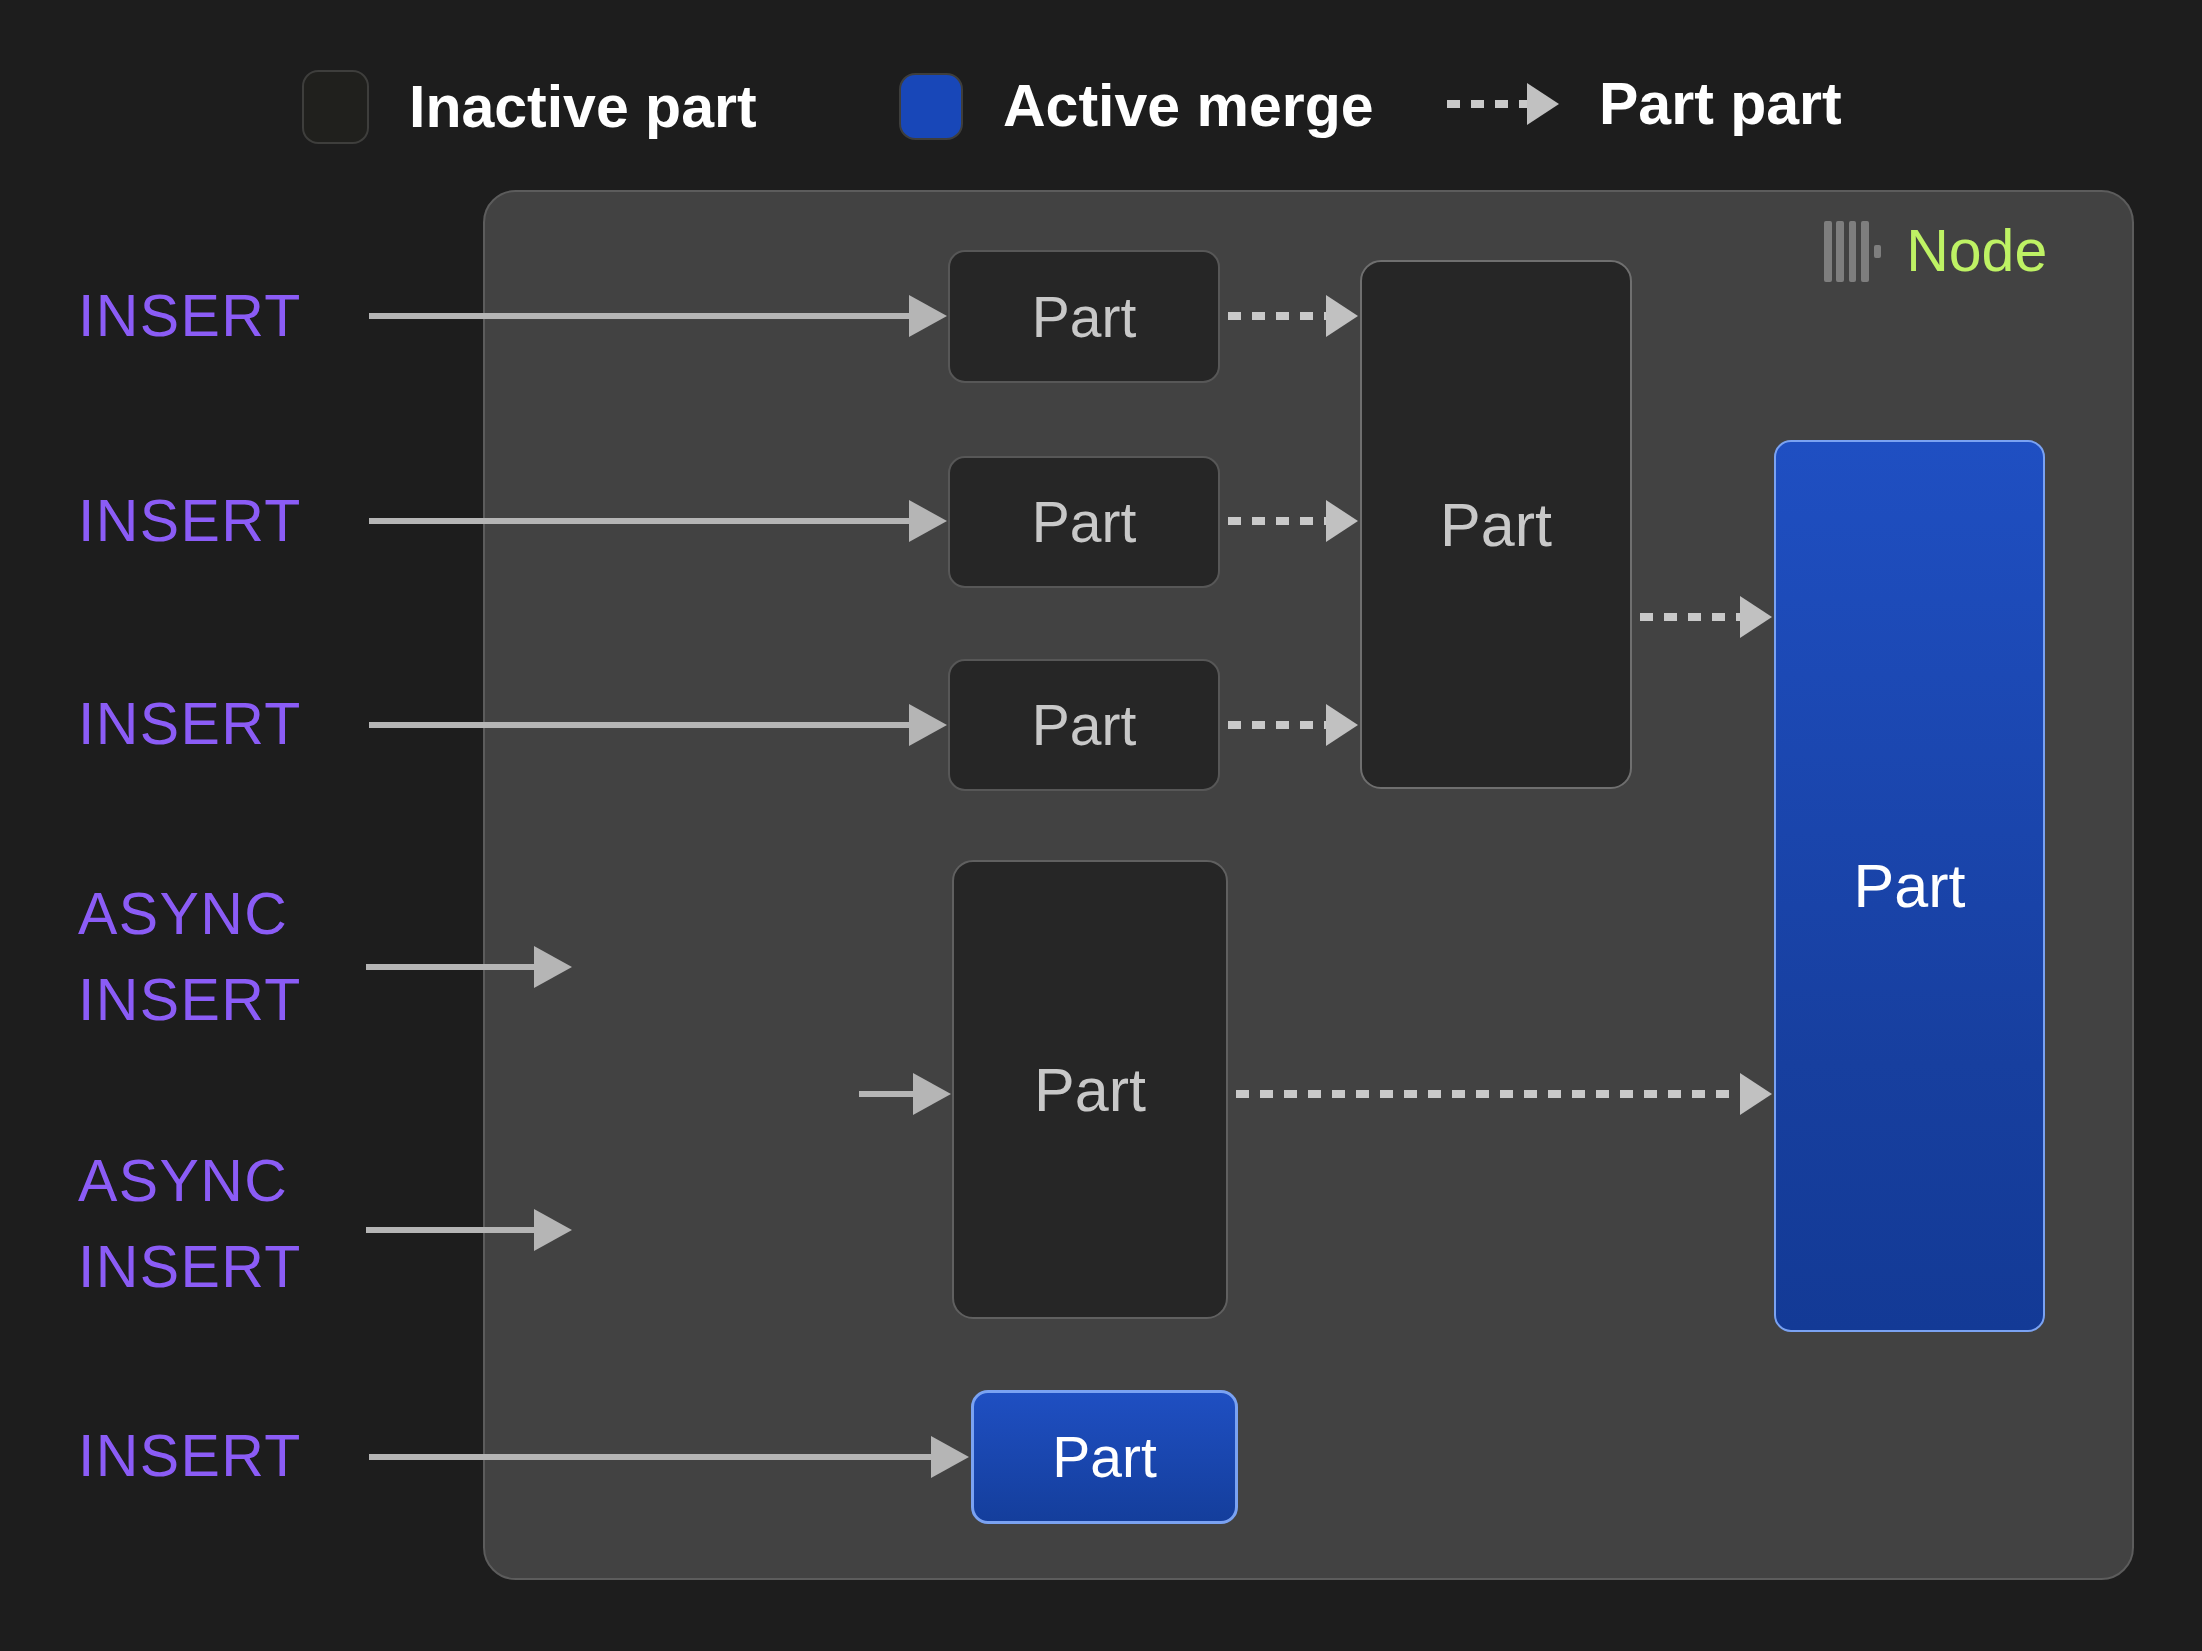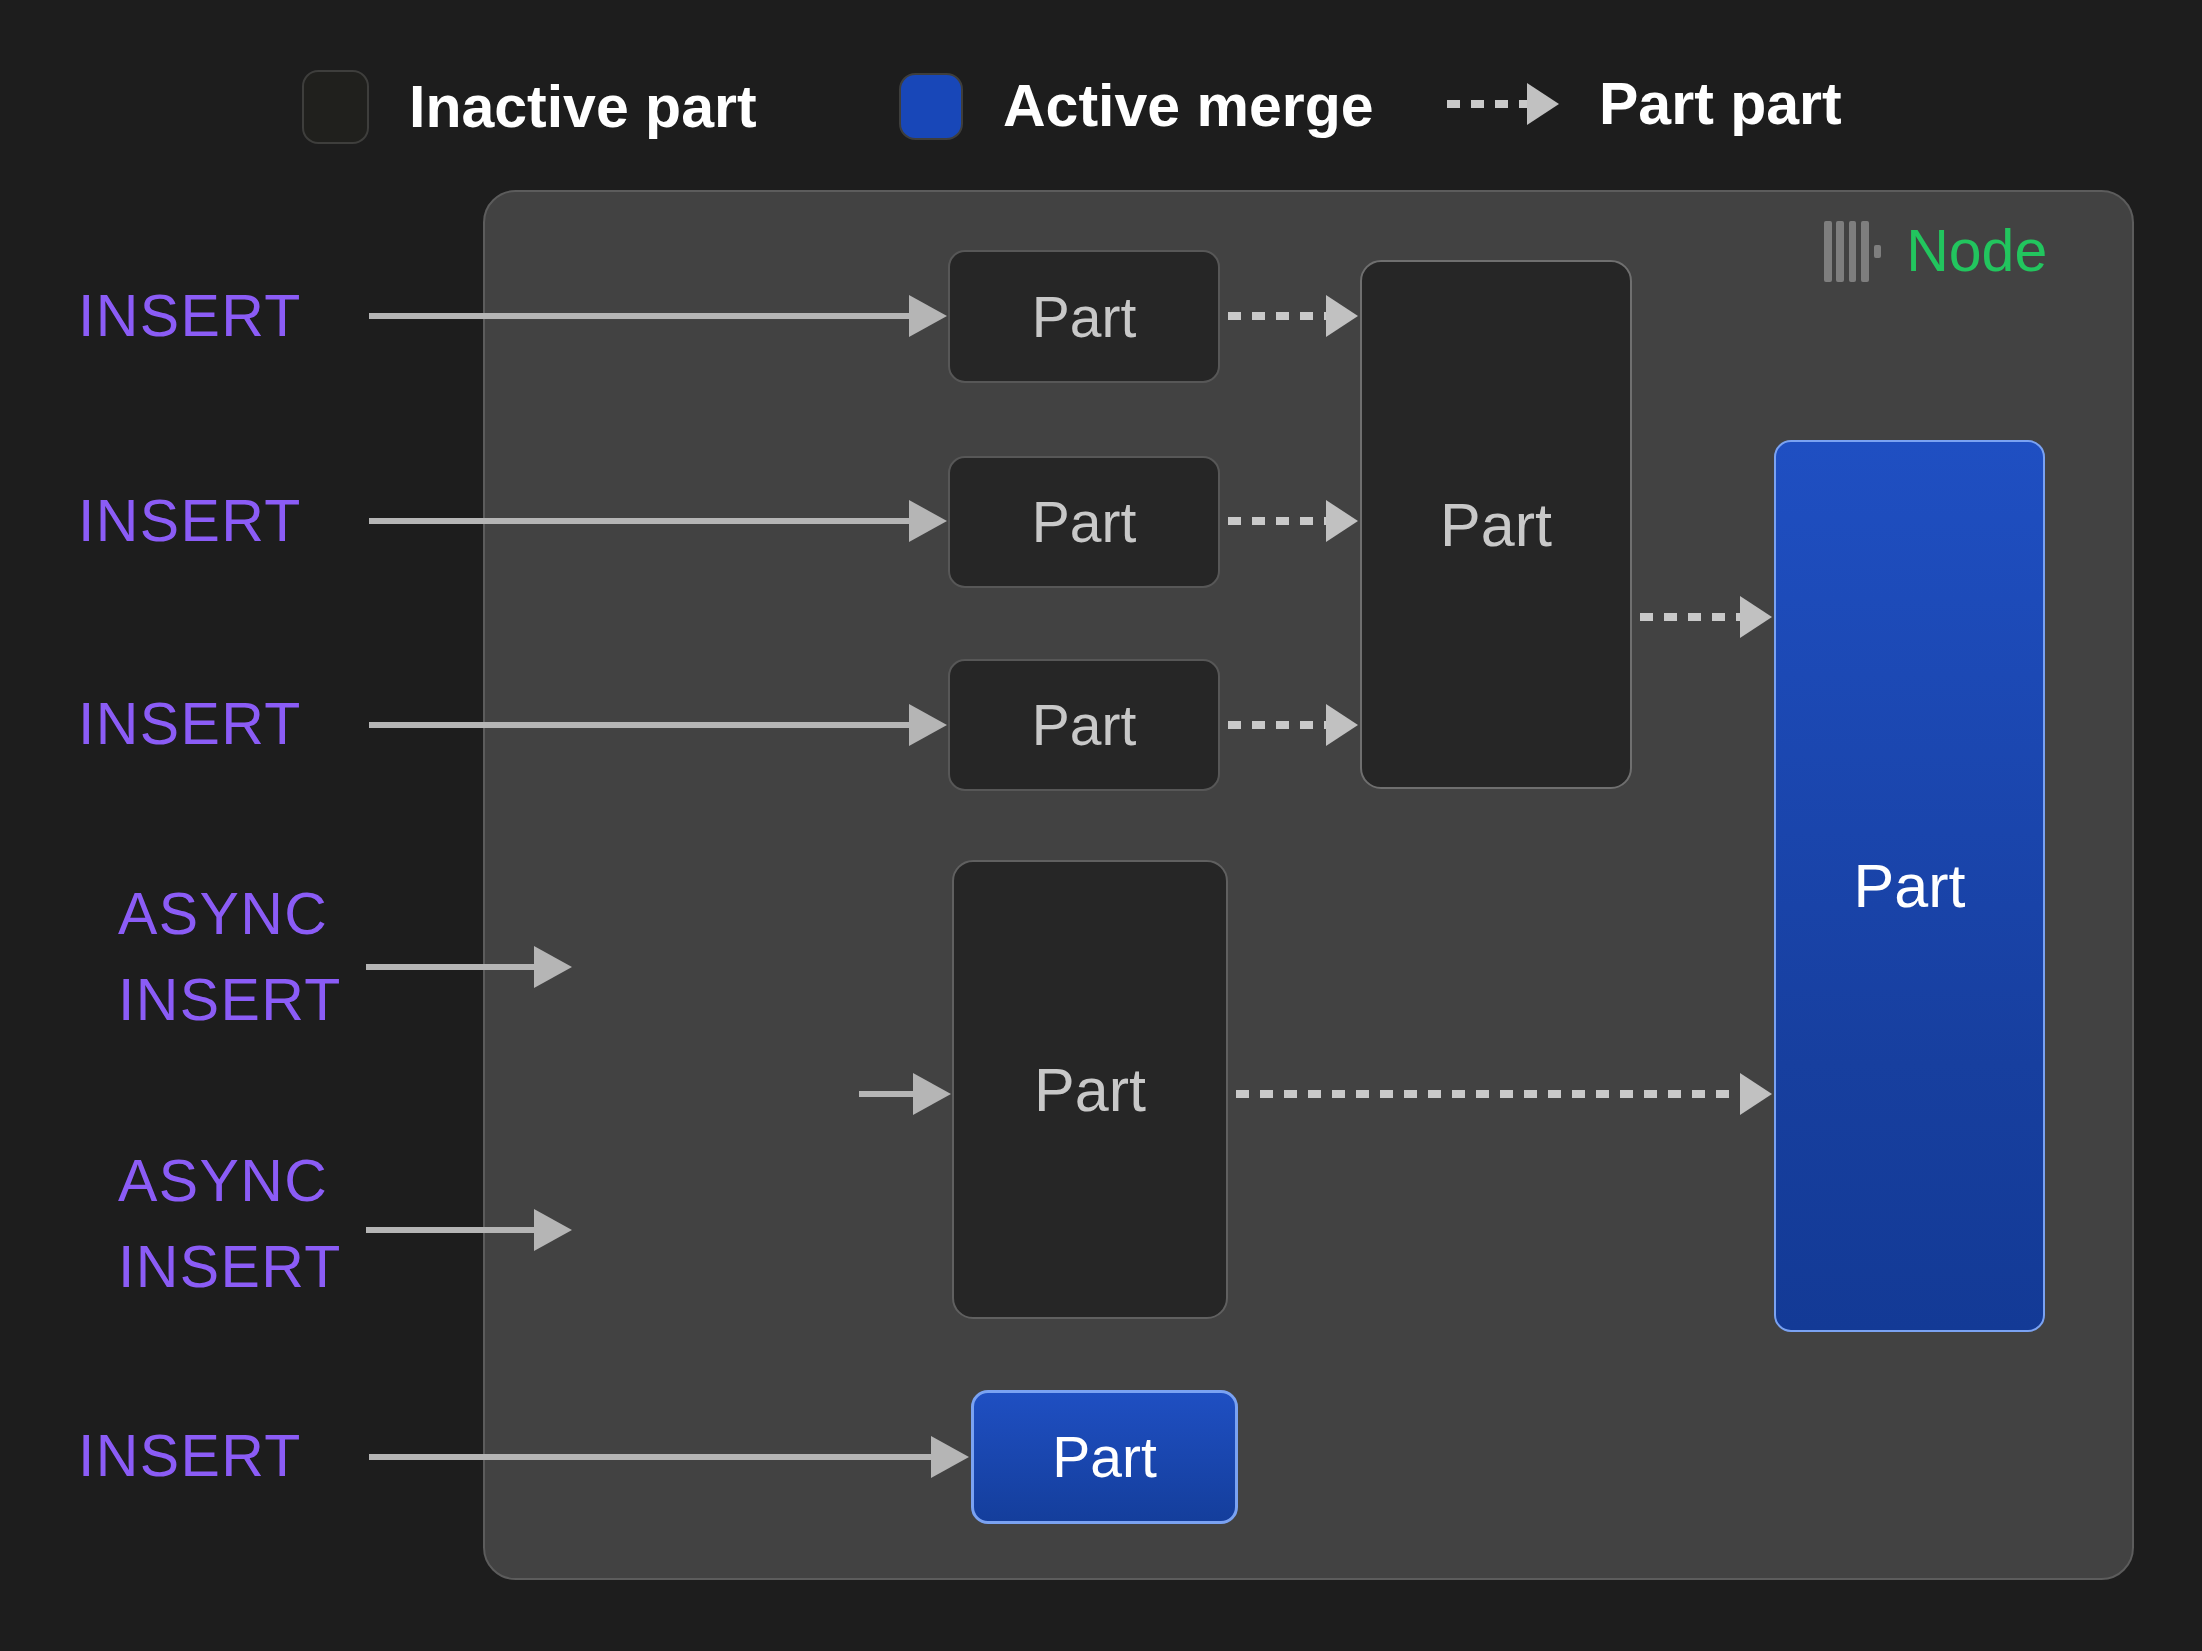--- a/index.html
+++ b/index.html
@@ -6,33 +6,33 @@
   body{width:2202px;height:1652px;background:#1d1d1d;font-family:"Liberation Sans",sans-serif;overflow:hidden;}
   .canvas{position:relative;width:1822px;height:1652px;background:#1d1d1d;}
 
   
   .node{position:absolute;left:483px;top:190px;width:1651px;height:1390px;background:#424242;
         border:2.9px solid #5c5c5c;border-radius:32.5px;box-sizing:border-box;}
   .node-header{position:absolute;left:1824px;top:221px;display:flex;align-items:center;gap:25px;}
   .ch-icon{display:flex;align-items:center;gap:4.8px;height:61px;}
   .ch-icon .bar{width:7.6px;height:61px;background:#7e7e7e;border-radius:1.9px;}
   .ch-icon .bar.short{height:12.4px;}
-  .node-label{font-size:59px;color:#22c55e;line-height:61px;}
+  .node-label{font-size:59px;color:#bef264;line-height:61px;}
 
   
   .legend-item{position:absolute;display:flex;align-items:center;gap:40px;}
   .legend-label{font-size:59px;font-weight:bold;color:#ffffff;white-space:nowrap;}
   .swatch{border:2.9px solid #3e3e3c;border-radius:16.3px;box-sizing:border-box;}
   .swatch.inactive{width:67px;height:74px;background:#20201d;}
   .swatch.active{width:64px;height:67px;background:#1847b8;}
 
   
   .side-label{position:absolute;left:78px;font-size:59px;line-height:67px;color:#8b5cf6;
               letter-spacing:1.4px;white-space:nowrap;}
-  .side-label.two-line{line-height:86px;margin-left:40px;}
+  .side-label.two-line{line-height:86px;}
 
   
   .box{position:absolute;display:flex;align-items:center;justify-content:center;white-space:nowrap;box-sizing:border-box;}
   .inactive-part{background:#262626;border:2.9px solid #575757;border-radius:17px;color:#c8c8c8;font-size:57px;}
   .merge-part{border-color:#6f6f6f;border-radius:21px;font-size:61px;}
   .dark-part{border-color:#606060;border-radius:21px;font-size:61px;}
   .buffer-box{background:#6f6f6f;border:2.9px solid #8f8f8f;border-radius:17px;color:#a2a2a2;font-size:61px;}
   .active-part{background:linear-gradient(180deg,#1f4fc2 0%,#173f9f 70%,#133a96 100%);
                border:2.9px solid #7aa2f2;border-radius:17px;color:#ffffff;font-size:61px;}
   .active-part.small{border-width:3.8px;font-size:57px;background:linear-gradient(180deg,#1f4fc2,#143e9c);}

